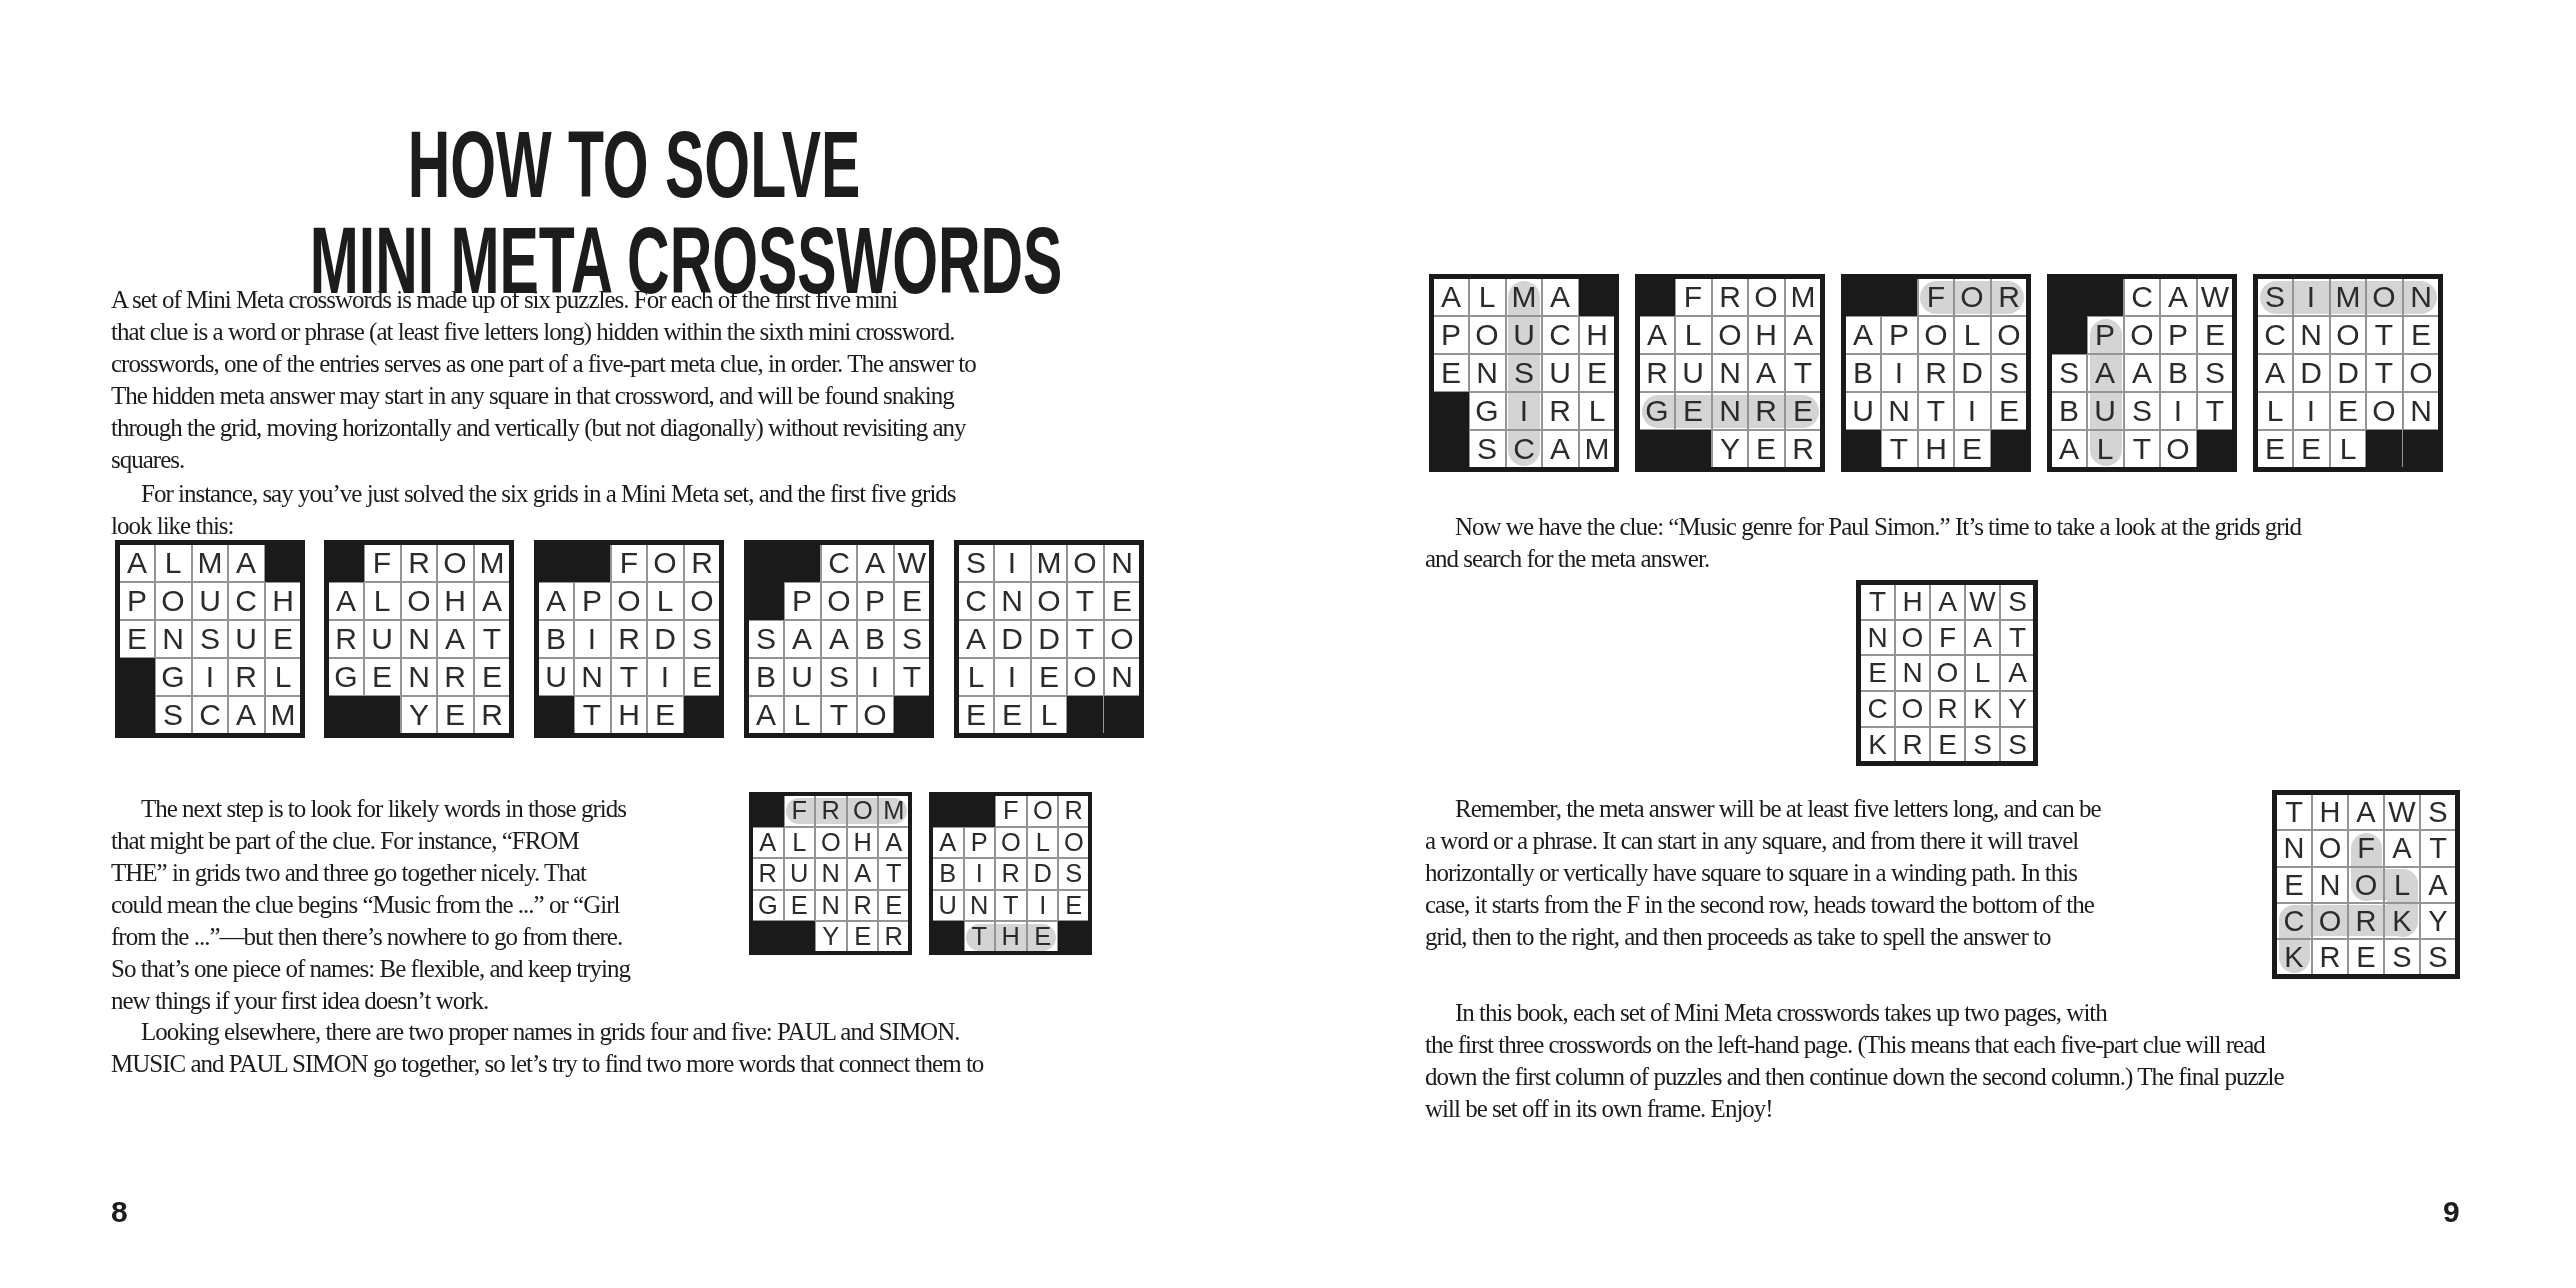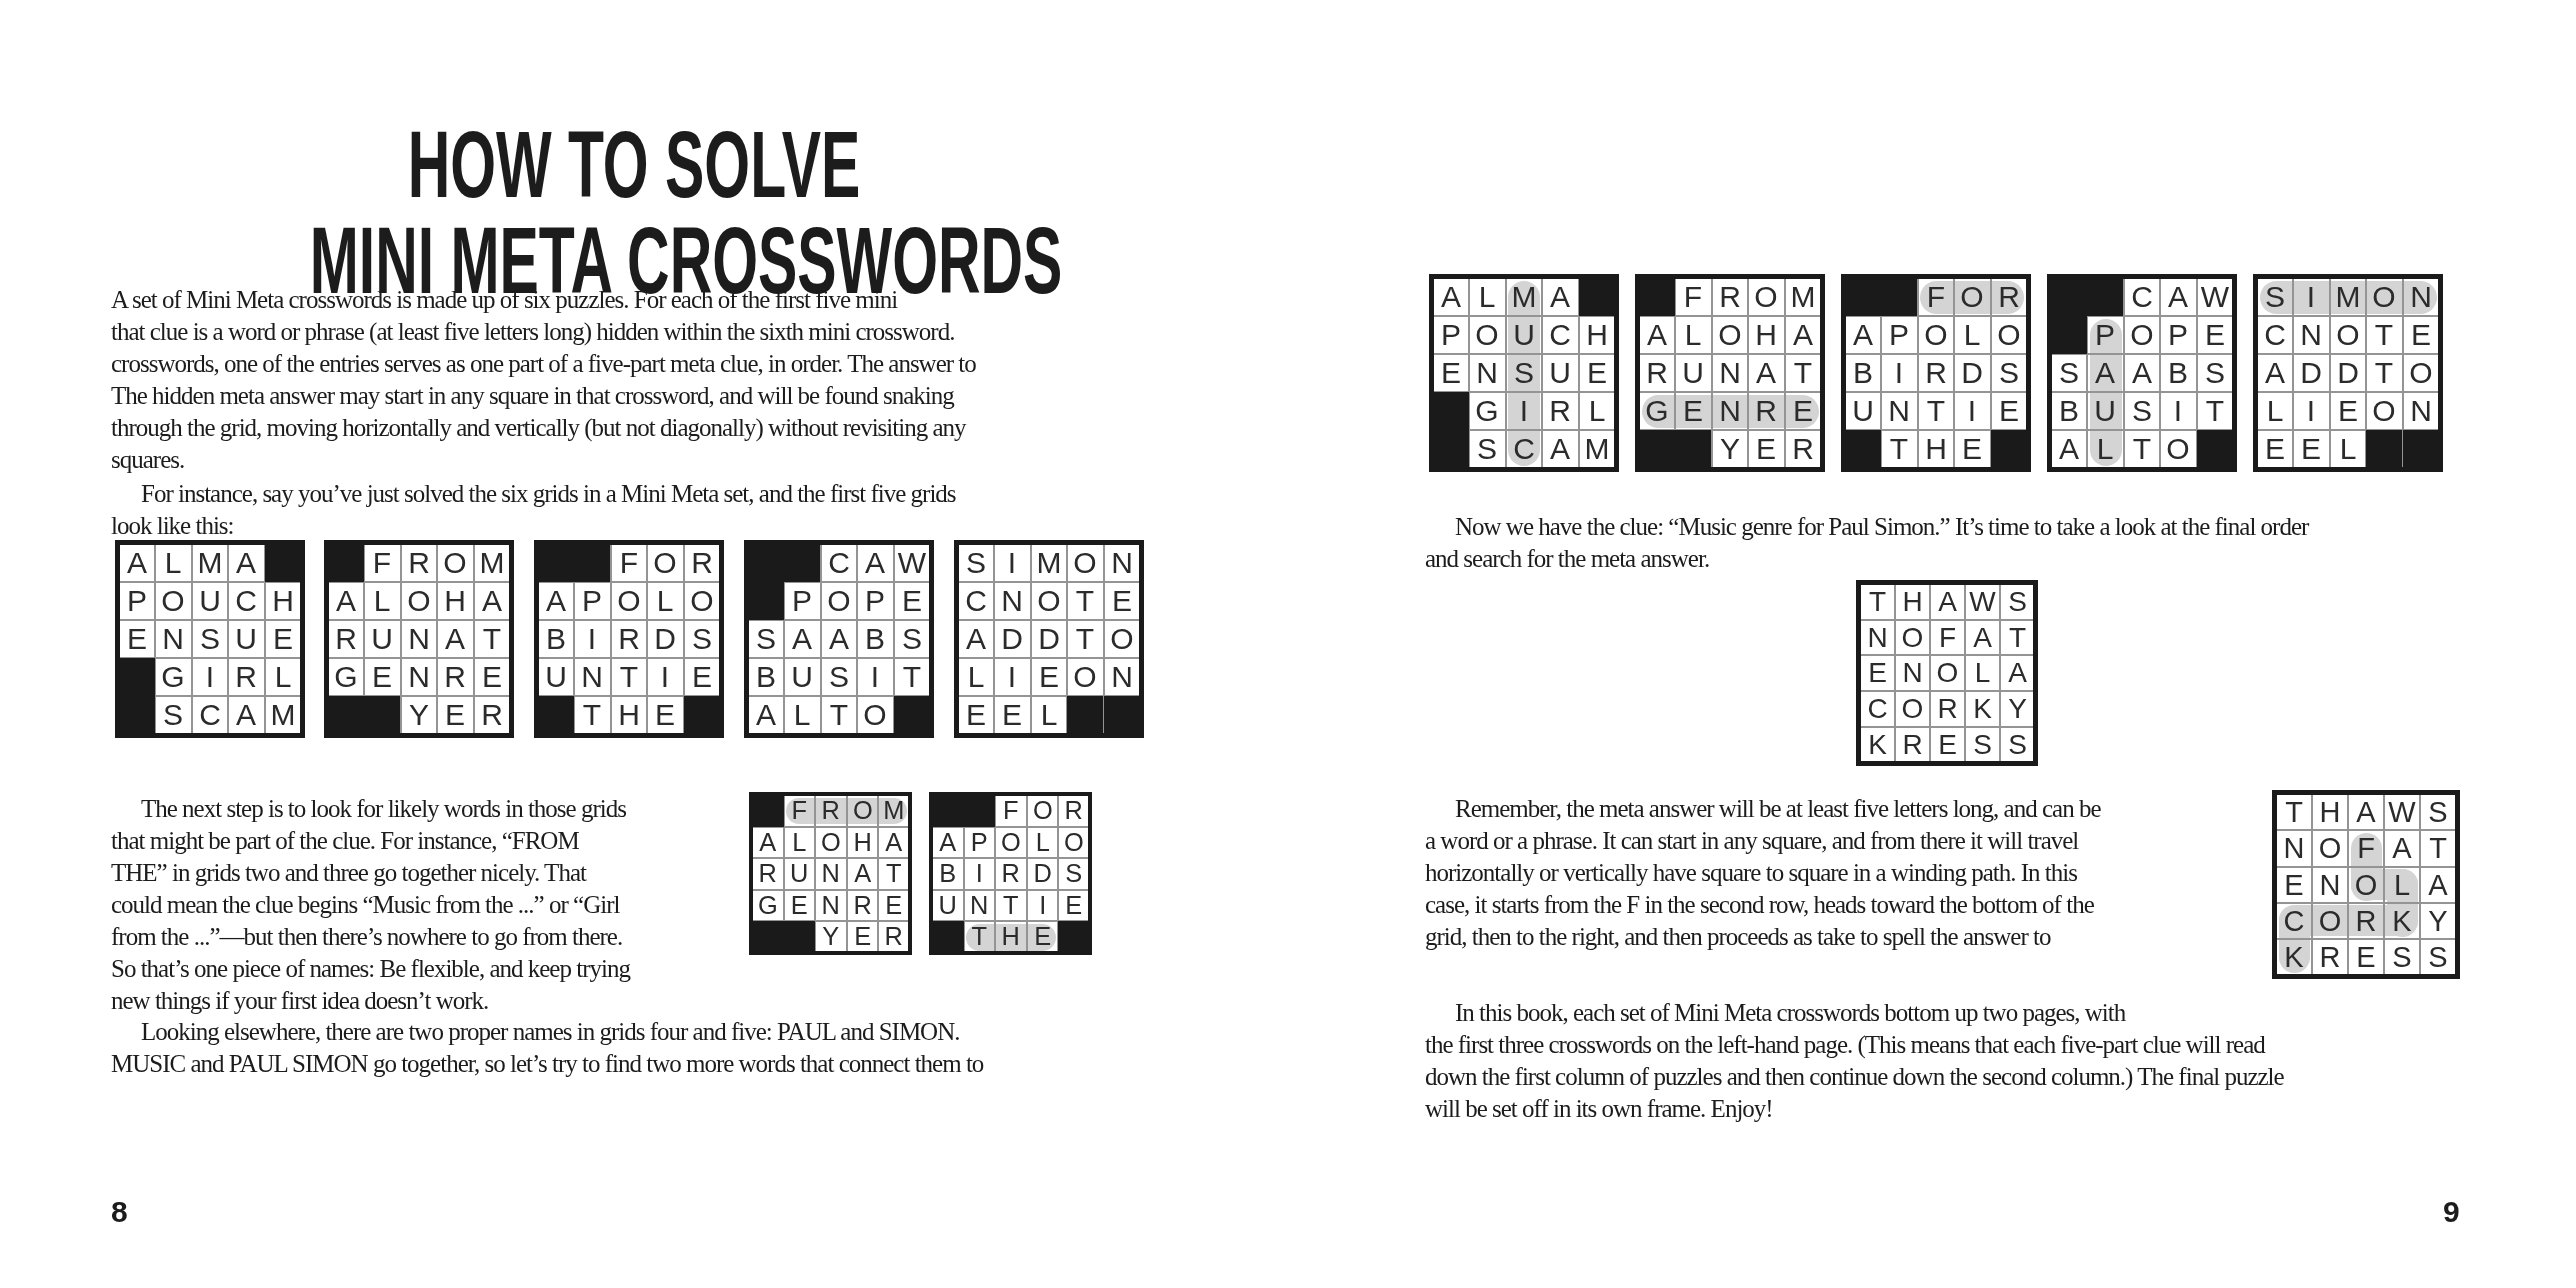--- a/index.html
+++ b/index.html
@@ -81,32 +81,32 @@
     <div class="para" style="left:111px;top:1016px;">
         <div class="line indent">Looking elsewhere, there are two proper names in grids four and five: PAUL and SIMON.</div>
         <div class="line">MUSIC and PAUL SIMON go together, so let’s try to find two more words that connect them to</div>
       </div>
 
     <div class="pagenum" style="left:111px;top:1195px;">8</div>
   </section>
 
   <section class="abs" style="left:1288px;top:0;width:1288px;height:1288px;">
     <div class="para" style="left:137px;top:511px;">
-        <div class="line indent">Now we have the clue: “Music genre for Paul Simon.” It’s time to take a look at the final order</div>
+        <div class="line indent">Now we have the clue: “Music genre for Paul Simon.” It’s time to take a look at the grids grid</div>
         <div class="line">and search for the meta answer.</div>
       </div>
     <div class="para" style="left:137px;top:793px;">
         <div class="line indent">Remember, the meta answer will be at least five letters long, and can be</div>
         <div class="line">a word or a phrase. It can start in any square, and from there it will travel</div>
         <div class="line">horizontally or vertically have square to square in a winding path. In this</div>
         <div class="line">case, it starts from the F in the second row, heads toward the bottom of the</div>
         <div class="line">grid, then to the right, and then proceeds as take to spell the answer to</div>
       </div>
     <div class="para" style="left:137px;top:997px;">
-        <div class="line indent">In this book, each set of Mini Meta crosswords bottom up two pages, with</div>
+        <div class="line indent">In this book, each set of Mini Meta crosswords takes up two pages, with</div>
         <div class="line">the first three crosswords on the left-hand page. (This means that each five-part clue will read</div>
         <div class="line">down the first column of puzzles and then continue down the second column.) The final puzzle</div>
         <div class="line">will be set off in its own frame. Enjoy!</div>
       </div>
 
     <div class="pagenum" style="left:1155px;top:1195px;">9</div>
   </section>
 
 <div class="xgrid" style="left: 115px; top: 540px; width: 190px; height: 198px; border-width: 5px;">
       <div class="ginner">

